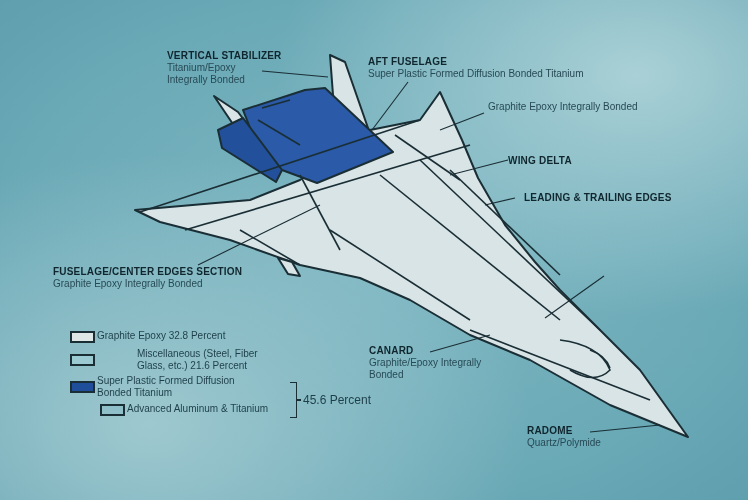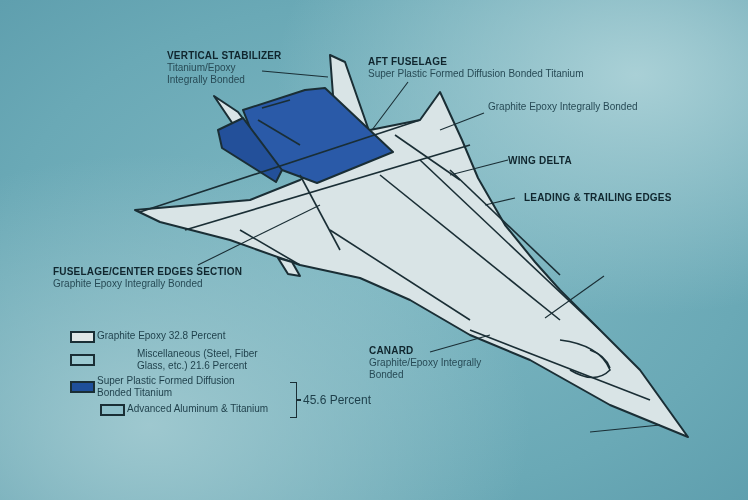--- a/index.html
+++ b/index.html
@@ -103,20 +103,24 @@
     <div class="title">FUSELAGE/CENTER EDGES SECTION</div>
     <div class="desc">Graphite  Epoxy Integrally Bonded</div>
   </div>
 
   <div class="callout" style="left:369px; top:345px;">
     <div class="title">CANARD</div>
     <div class="desc">Graphite/Epoxy Integrally</div>
     <div class="desc">Bonded</div>
   </div>
 
+  <div class="callout" style="left:527px; top:425px;">
+    <div class="title">RADOME</div>
+    <div class="desc">Quartz/Polymide</div>
+  </div>
 
   <div class="legend">
     <div class="legend-row" style="top:0px;">
       <div class="swatch" style="background:#dfe6e6;"></div>
       <div class="legend-label">Graphite Epoxy 32.8 Percent</div>
     </div>
     <div class="legend-row" style="top:18px;gap:40px;">
       <div class="swatch" style="background:#9ccad2; margin-top:6px;"></div>
       <div class="legend-label" style="width:150px;">Miscellaneous (Steel, Fiber Glass, etc.) 21.6 Percent</div>
     </div>

